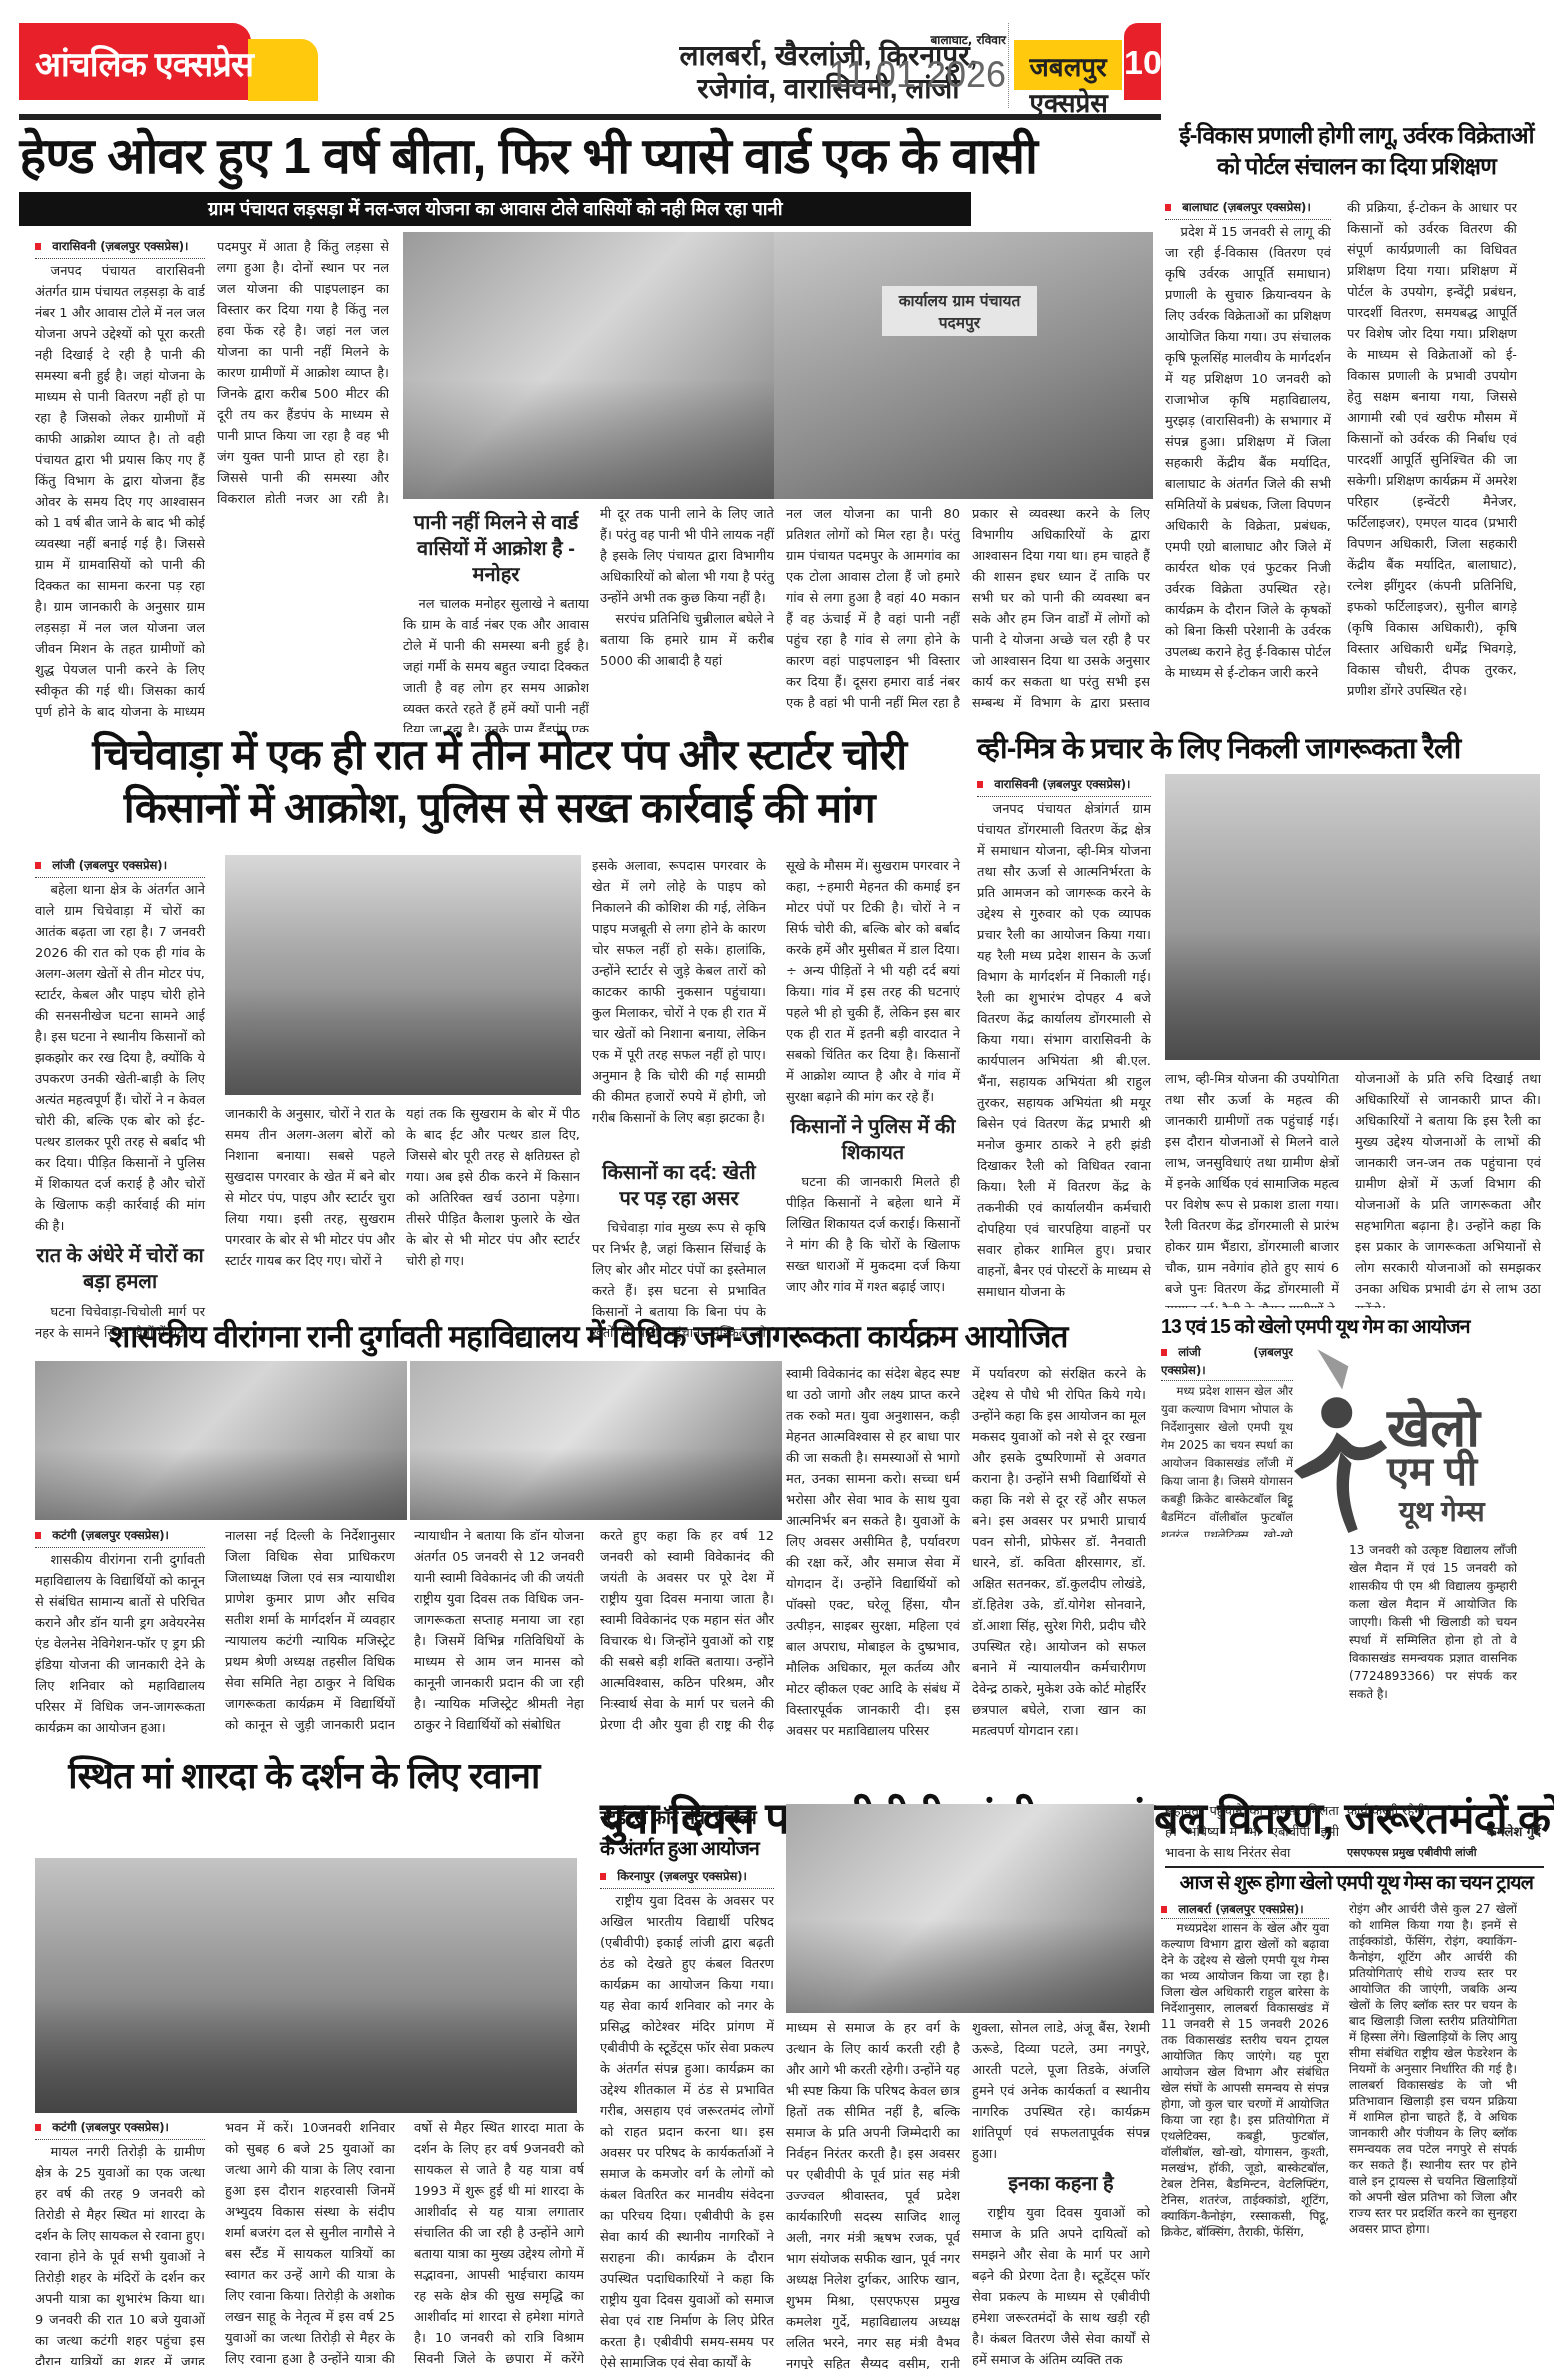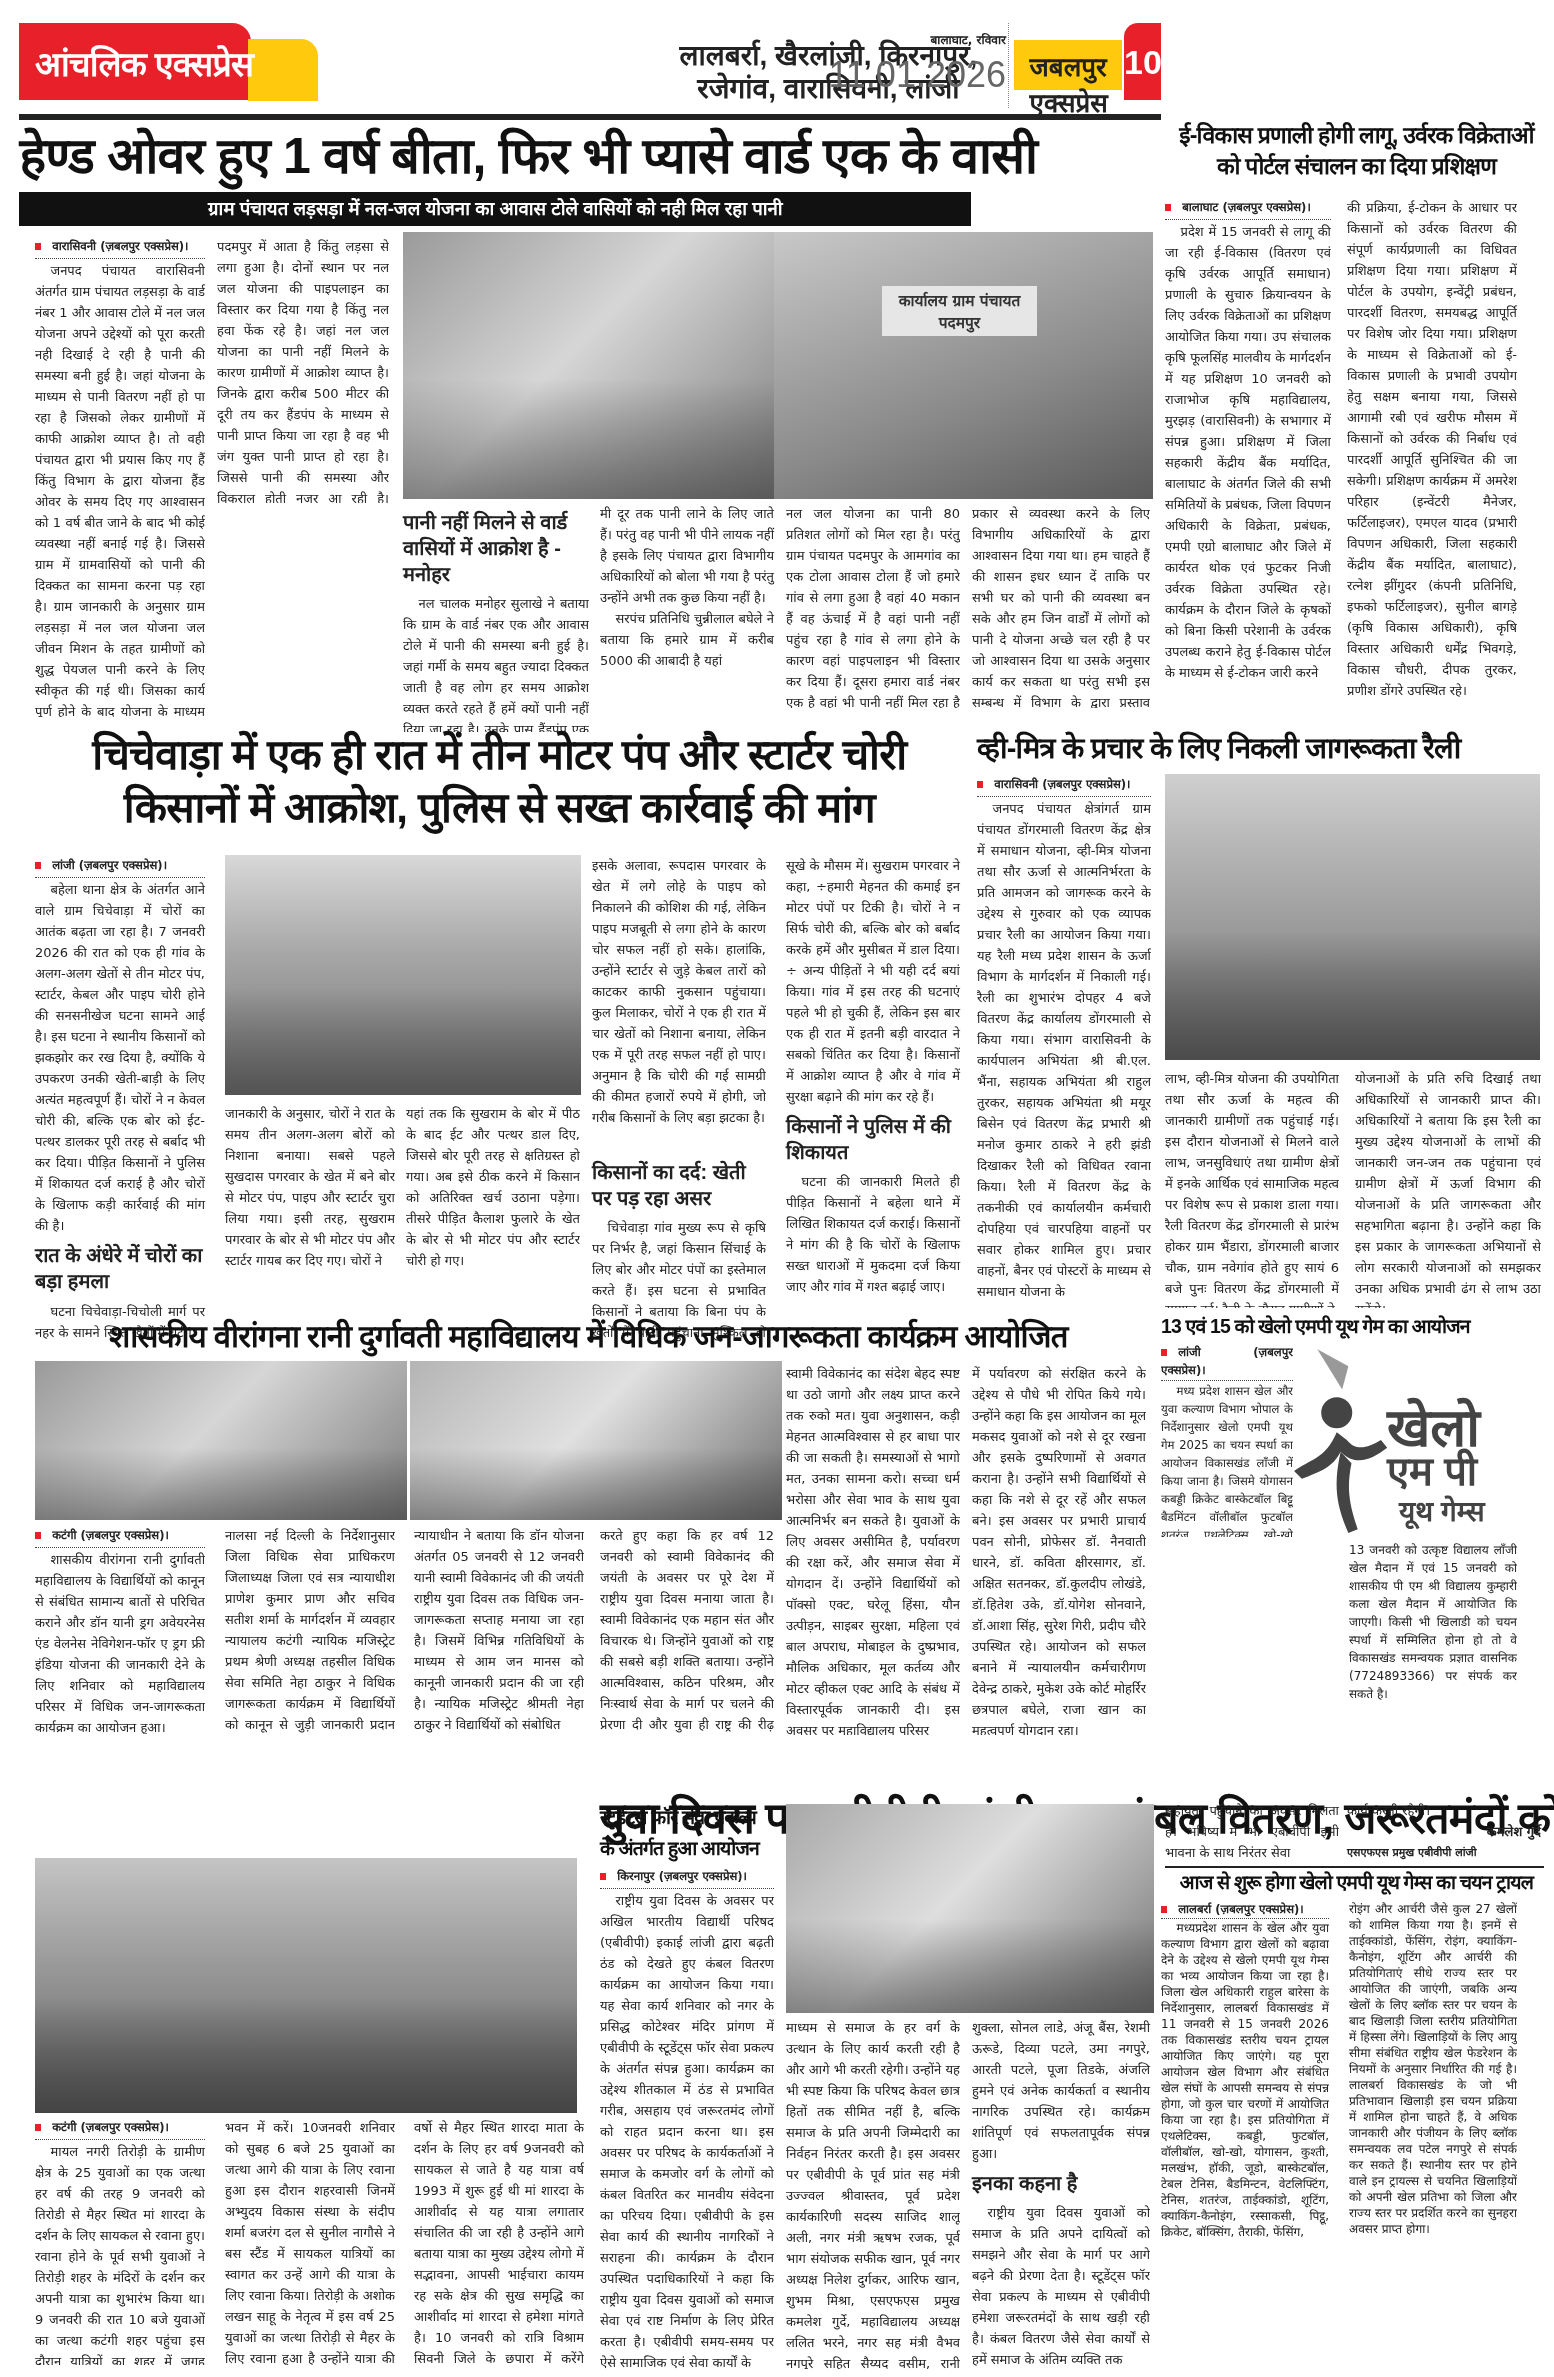--- a/index.html
+++ b/index.html
@@ -16,21 +16,21 @@
 .pageno{left:1123px;top:23px;width:37px;height:77px;background:#e8202a;color:#fff;font-size:34px;font-weight:bold;text-align:center;padding-top:20px;border-top-left-radius:14px;font-family:"Liberation Sans",sans-serif}
 .rule{left:19.4px;top:114px;width:1142px;height:6.2px;background:#222}
 .head{font-family:"Liberation Sans",sans-serif;font-weight:bold;color:#111;line-height:1.12;letter-spacing:-0.8px}
 .subbar{background:#111;color:#fff;text-align:center;font-family:"Liberation Sans",sans-serif;font-weight:bold}
 .body{font-size:13px;line-height:21px;text-align:justify;color:#222}
 .col{position:absolute}
 .dl{font-size:11.6px;font-weight:bold;border-bottom:1.5px dotted #444;padding-bottom:0.8px;margin-bottom:1.5px;display:block}
 .dl .sq{display:inline-block;width:6.2px;height:6.2px;background:#e8202a;margin-right:11px;vertical-align:middle}
 .img{position:absolute;background:linear-gradient(135deg,#9a9a9a,#d6d6d6 45%,#7c7c7c);overflow:hidden}
 .img .shade{position:absolute;left:0;right:0;bottom:0;height:45%;background:linear-gradient(180deg,rgba(60,60,60,0),rgba(60,60,60,.55))}
-.sub{font-family:"Liberation Sans",sans-serif;font-weight:bold;font-size:20px;line-height:26px;margin:6.2px 0}
+.sub{font-family:"Liberation Sans",sans-serif;font-weight:bold;font-size:20px;text-align:center;line-height:26px;margin:6.2px 0}
 .hr{position:absolute;height:2.3px;background:#222}
 .logo-text{font-family:"Liberation Sans",sans-serif;font-weight:bold;color:#444;text-align:center;line-height:1}
 </style>
 </head>
 <body>
 
 <div class="abs masthead-red"></div>
 <div class="abs masthead-yellow"></div>
 <div class="abs masthead-title">आंचलिक एक्सप्रेस</div>
 <div class="abs places">
@@ -148,20 +148,21 @@
     <path d="M60 140 C50 185 55 210 70 245 L82 240 C70 205 68 185 74 155 Z" fill="#444"></path>
   </svg>
   <div class="logo-text" style="position:absolute;left:93px;top:58px;font-size:53px">खेलो</div>
   <div class="logo-text" style="position:absolute;left:93px;top:108px;font-size:40px">एम पी</div>
   <div class="logo-text" style="position:absolute;left:105px;top:155px;font-size:28px">यूथ गेम्स</div>
 </div>
 <div class="col body" style="left:1161px;top:1537px;width:168px;height:197px;overflow:hidden;font-size:11.6px;line-height:18px"></div>
 <div class="col body" style="left:1349px;top:1541px;width:168px;height:190px;overflow:hidden;font-size:12px;line-height:18px">13 जनवरी को उत्कृष्ट विद्यालय लाँजी खेल मैदान में एवं 15 जनवरी को शासकीय पी एम श्री विद्यालय कुम्हारी कला खेल मैदान में आयोजित कि जाएगी। किसी भी खिलाडी को चयन स्पर्धा में सम्मिलित होना हो तो वे विकासखंड समन्वयक प्रज्ञात वासनिक (7724893366) पर संपर्क कर सकते है।</div>
 
 <div class="abs head" style="left:19.4px;top:1753px;width:569px;font-size:36px;text-align:center;line-height:46px">
+  <div>स्थित मां शारदा के दर्शन के लिए रवाना</div>
 </div>
 <div class="img" style="left:35px;top:1858px;width:542px;height:255px;background:linear-gradient(180deg,#c4c4c4,#8c8c8c 55%,#4e4e4e)">
     <div class="shade"></div>
   </div>
 <div class="col body" style="left:35px;top:2117px;width:170px;height:248px;overflow:hidden">
   <span class="dl"><span class="sq"></span><span>कटंगी (ज़बलपुर एक्सप्रेस)।</span></span>
   <div style="text-indent:15.5px">मायल नगरी तिरोड़ी के ग्रामीण क्षेत्र के 25 युवाओं का एक जत्था हर वर्ष की तरह 9 जनवरी को तिरोडी से मैहर स्थित मां शारदा के दर्शन के लिए सायकल से रवाना हुए। रवाना होने के पूर्व सभी युवाओं ने तिरोड़ी शहर के मंदिरों के दर्शन कर अपनी यात्रा का शुभारंभ किया था। 9 जनवरी की रात 10 बजे युवाओं का जत्था कटंगी शहर पहुंचा इस दौरान यात्रियों का शहर में जगह जगह स्वागत अभिनंदन किया गया वही इन्होंने रात्रि विश्राम नगर परिषद के</div>
 </div>
 <div class="col body" style="left:225px;top:2117px;width:170px;height:248px;overflow:hidden">भवन में करें। 10जनवरी शनिवार को सुबह 6 बजे 25 युवाओं का जत्था आगे की यात्रा के लिए रवाना हुआ इस दौरान शहरवासी जिनमें अभ्युदय विकास संस्था के संदीप शर्मा बजरंग दल से सुनील नागौसे ने बस स्टैंड में सायकल यात्रियों का स्वागत कर उन्हें आगे की यात्रा के लिए रवाना किया। तिरोड़ी के अशोक लखन साहू के नेतृत्व में इस वर्ष 25 युवाओं का जत्था तिरोड़ी से मैहर के लिए रवाना हुआ है उन्होंने यात्रा की जानकारी देते हुए बताया पिछले 34</div>
 <div class="col body" style="left:414px;top:2117px;width:170px;height:248px;overflow:hidden">वर्षो से मैहर स्थित शारदा माता के दर्शन के लिए हर वर्ष 9जनवरी को सायकल से जाते है यह यात्रा वर्ष 1993 में शुरू हुई थी मां शारदा के आशीर्वाद से यह यात्रा लगातार संचालित की जा रही है उन्होंने आगे बताया यात्रा का मुख्य उद्देश्य लोगो में सद्भावना, आपसी भाईचारा कायम रह सके क्षेत्र की सुख समृद्धि का आशीर्वाद मां शारदा से हमेशा मांगते है। 10 जनवरी को रात्रि विश्राम सिवनी जिले के छपारा में करेंगे जिसके बाद अगली सुबह आगे की यात्रा के लिए रवाना हो जायेंगी।</div>

